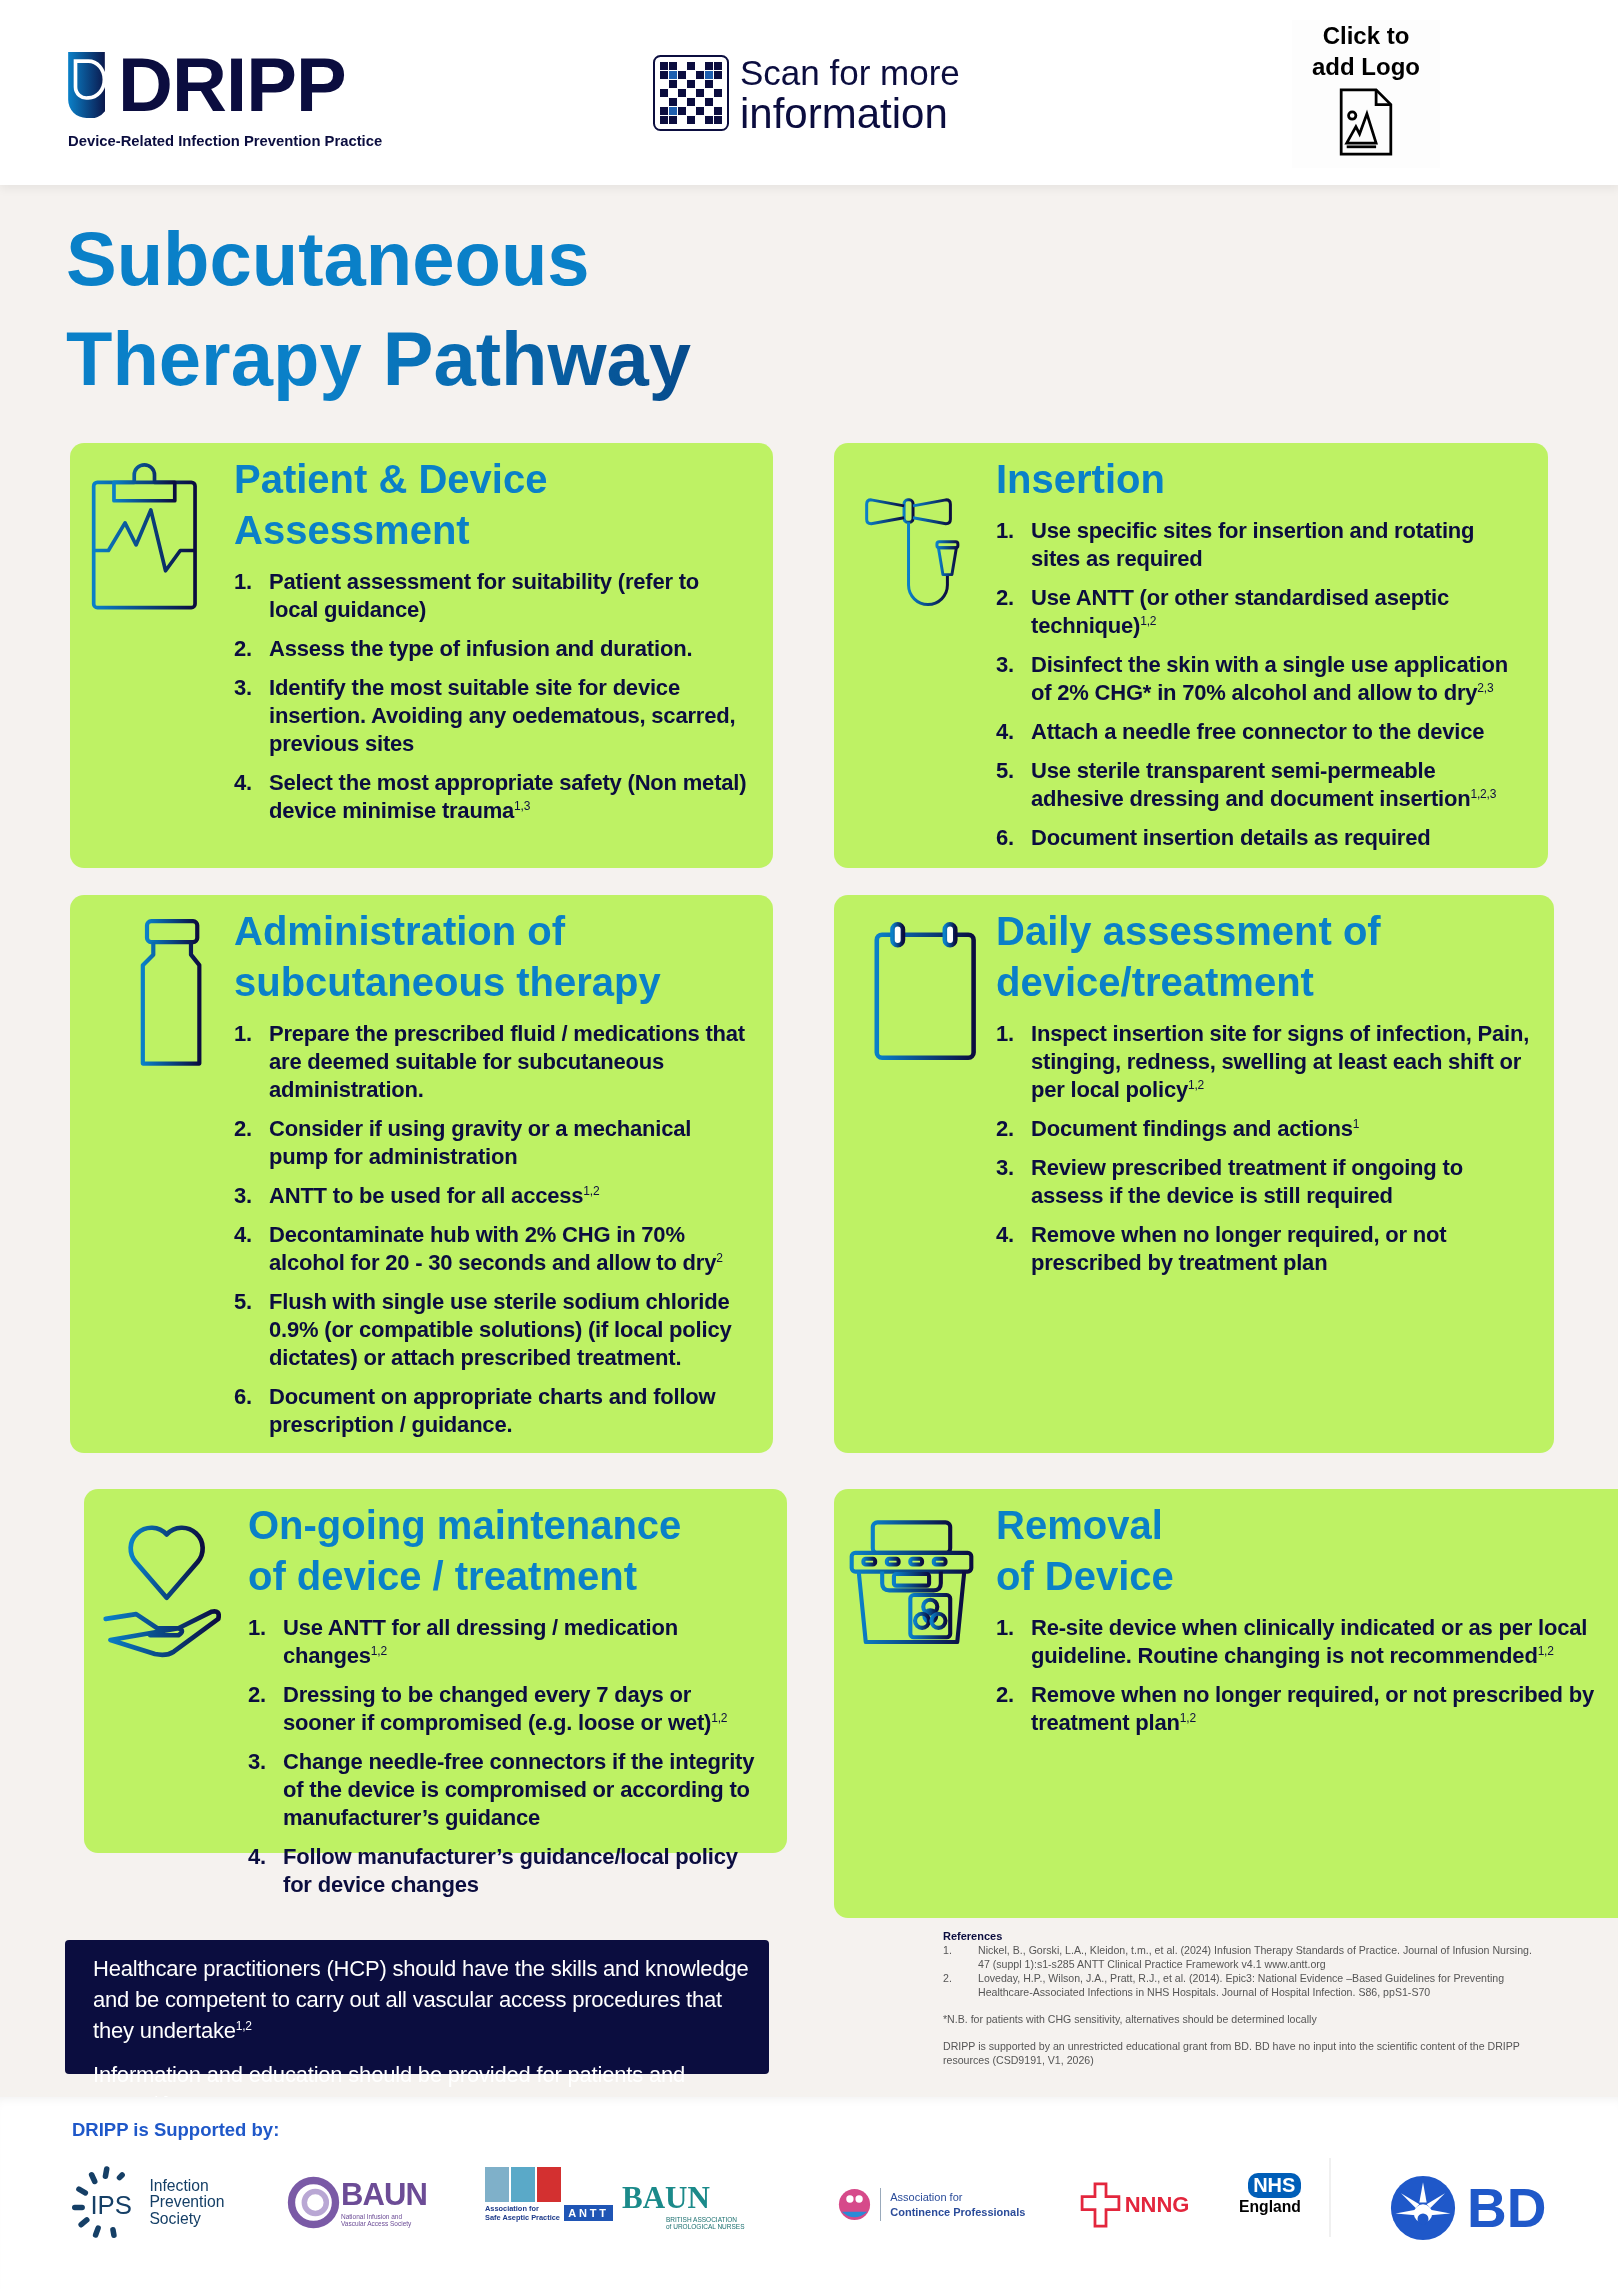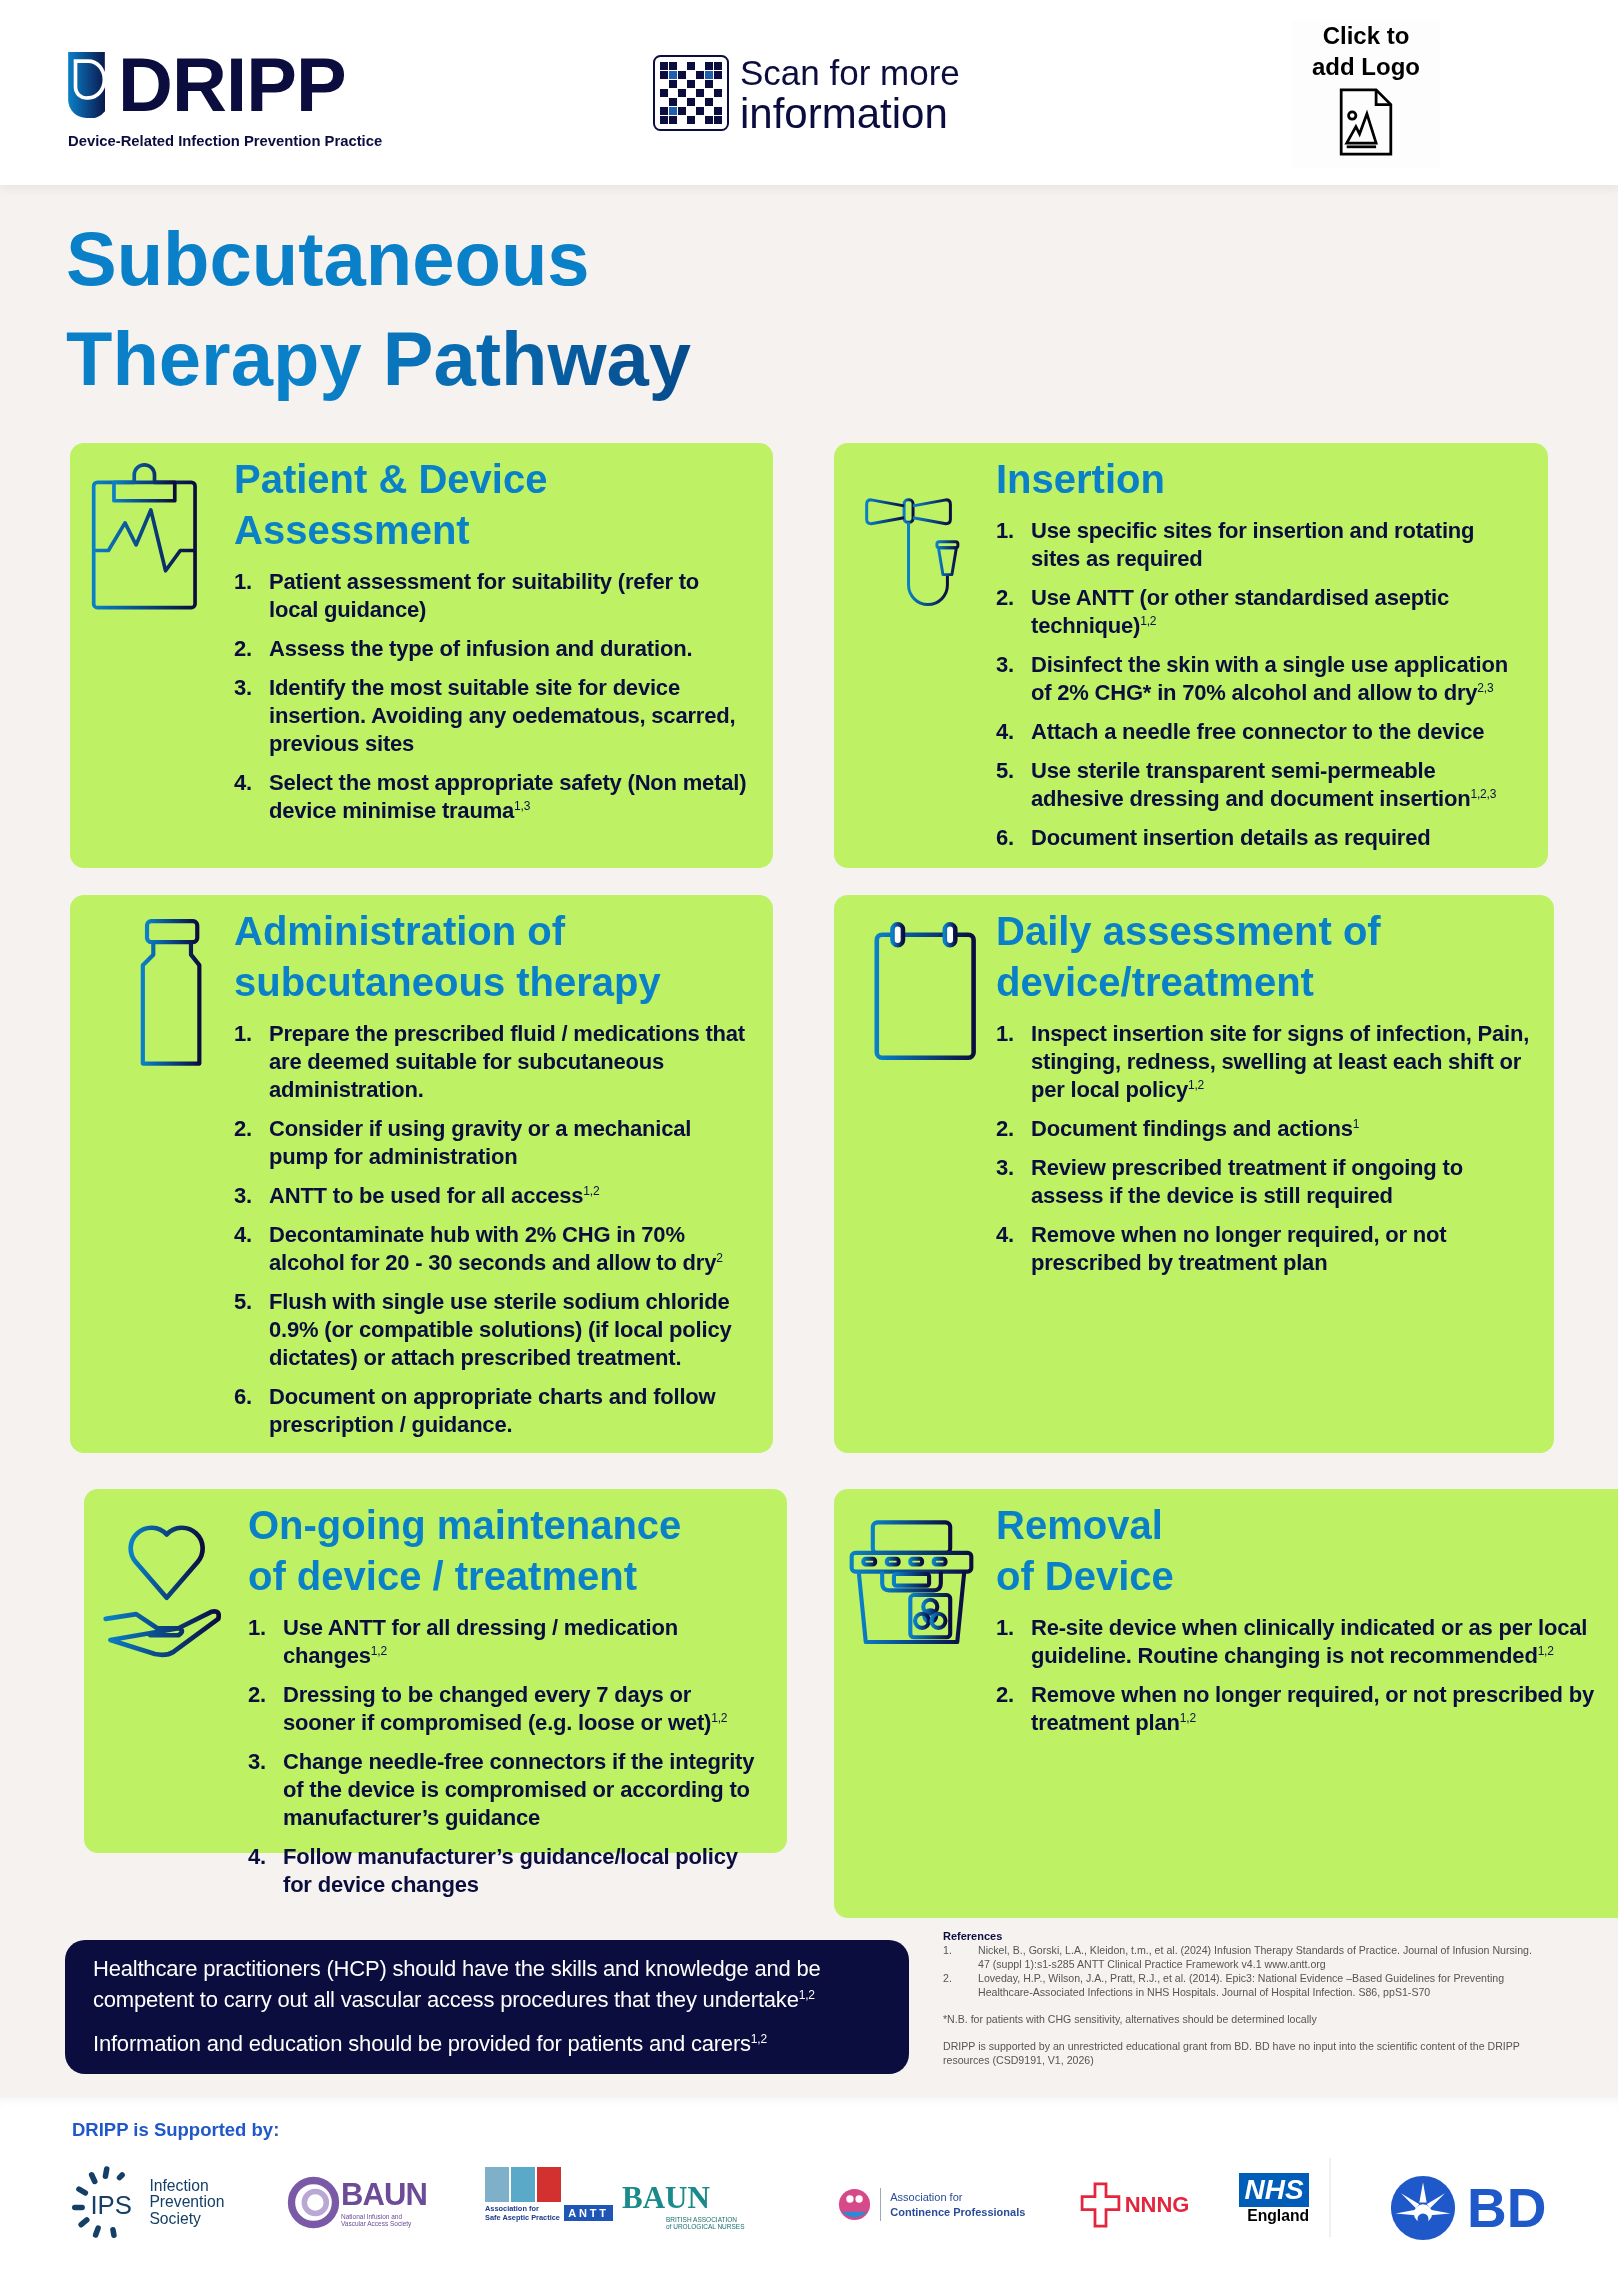--- a/index.html
+++ b/index.html
@@ -78,22 +78,22 @@
 
   #c1 { left: 70px; top: 443px; width: 703px; height: 425px; }
   #c2 { left: 834px; top: 443px; width: 714px; height: 425px; }
   #c3 { left: 70px; top: 895px; width: 703px; height: 558px; }
   #c4 { left: 834px; top: 895px; width: 720px; height: 558px; }
   #c5 { left: 84px; top: 1489px; width: 703px; height: 364px; }
   #c6 { left: 834px; top: 1489px; width: 802px; height: 429px; }
 
   
   .note {
-    position: absolute; left: 65px; top: 1940px; width: 844px; height: 134px;
-    background: #0b0d3f; border-radius: 20px; color: #fff; padding: 13px 18.5px 0 28px;
+    position: absolute; left: 65px; top: 1940px; width: 704px; height: 134px;
+    background: #0b0d3f; border-radius: 4px; color: #fff; padding: 13px 18.5px 0 28px;
   }
   .note p { font-size: 22px; line-height: 31px; letter-spacing: -0.2px; }
   .note p + p { margin-top: 13px; }
 
   
   .refs { position: absolute; left: 943px; top: 1929px; width: 591px; color: #555; font-size: 10.6px; line-height: 14px; }
   .refs .rh { font-weight: 700; color: #0b0d3f; font-size: 11px; }
   .refs .ref { position: relative; padding-left: 35px; }
   .refs .ref .rn { position: absolute; left: 0; }
   .refs .nb { margin-top: 13px; }
@@ -109,21 +109,21 @@
   .logo { position: absolute; display: flex; align-items: center; }
   .ips-text { font-size: 15.7px; line-height: 16.6px; color: #153f66; margin-left: 7.4px; }
   .nivas-name { font-size: 31px; font-weight: 700; color: #6c4c96; letter-spacing: -0.9px; }
   .nivas-sub { font-size: 6.5px; color: #6c4c96; }
   .antt-text { font-size: 7.4px; font-weight: 700; color: #1d3a8a; }
   .antt-badge { background: #1f55b5; color: #fff; font-size: 11px; font-weight: 700; padding: 1.8px 4.6px; letter-spacing: 2.8px; }
   .baun-name { font-family: "Liberation Serif", serif; font-size: 31px; font-weight: 700; color: #1b8a8a; }
   .baun-sub { font-size: 6.5px; color: #1b6f6f; }
   .acp-text { font-size: 11px; line-height: 14.8px; color: #2b4c9a; }
   .nnng-name { font-size: 22px; font-weight: 700; color: #e3263d; }
-  .nhs-box { background: #005eb8; color: #fff; font-size: 28px; font-weight: 700; font-style: italic; padding: 0.9px 5.5px; display: inline-block; }
+  .nhs-box { background: #005eb8; color: #fff; font-size: 20px; font-weight: 700; padding: 0.9px 5.5px; display: inline-block; border-radius: 10px; }
   .nhs-eng { font-size: 15.7px; font-weight: 700; color: #000; display: block; }
   .divider { position: absolute; left: 1329px; top: 61px; width: 1.8px; height: 79px; background: #f0f0f0; }
   .bd-name { font-size: 55px; font-weight: 700; color: #1f58c9; margin-left: 11px; }
 </style>
 </head>
 <body>
 
 <div class="header">
   <div class="brand">
     <div class="brand-row">

